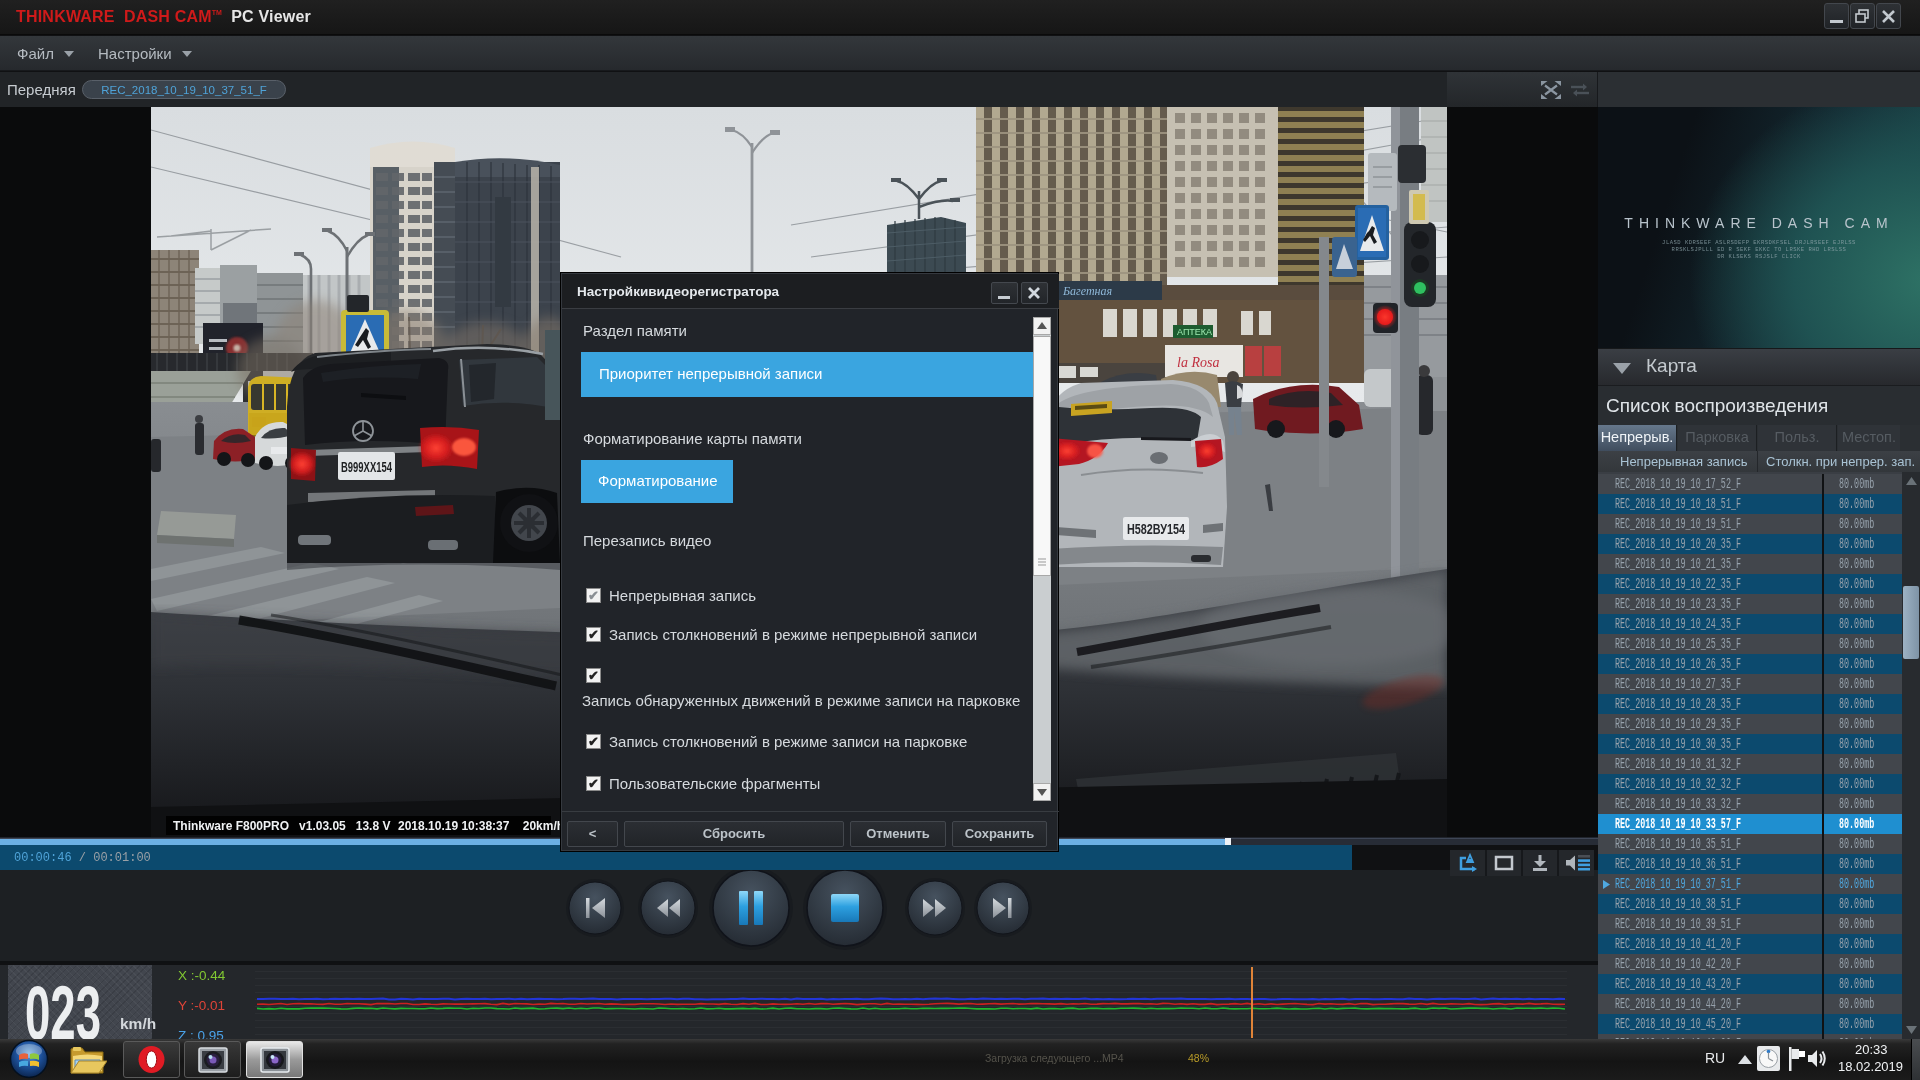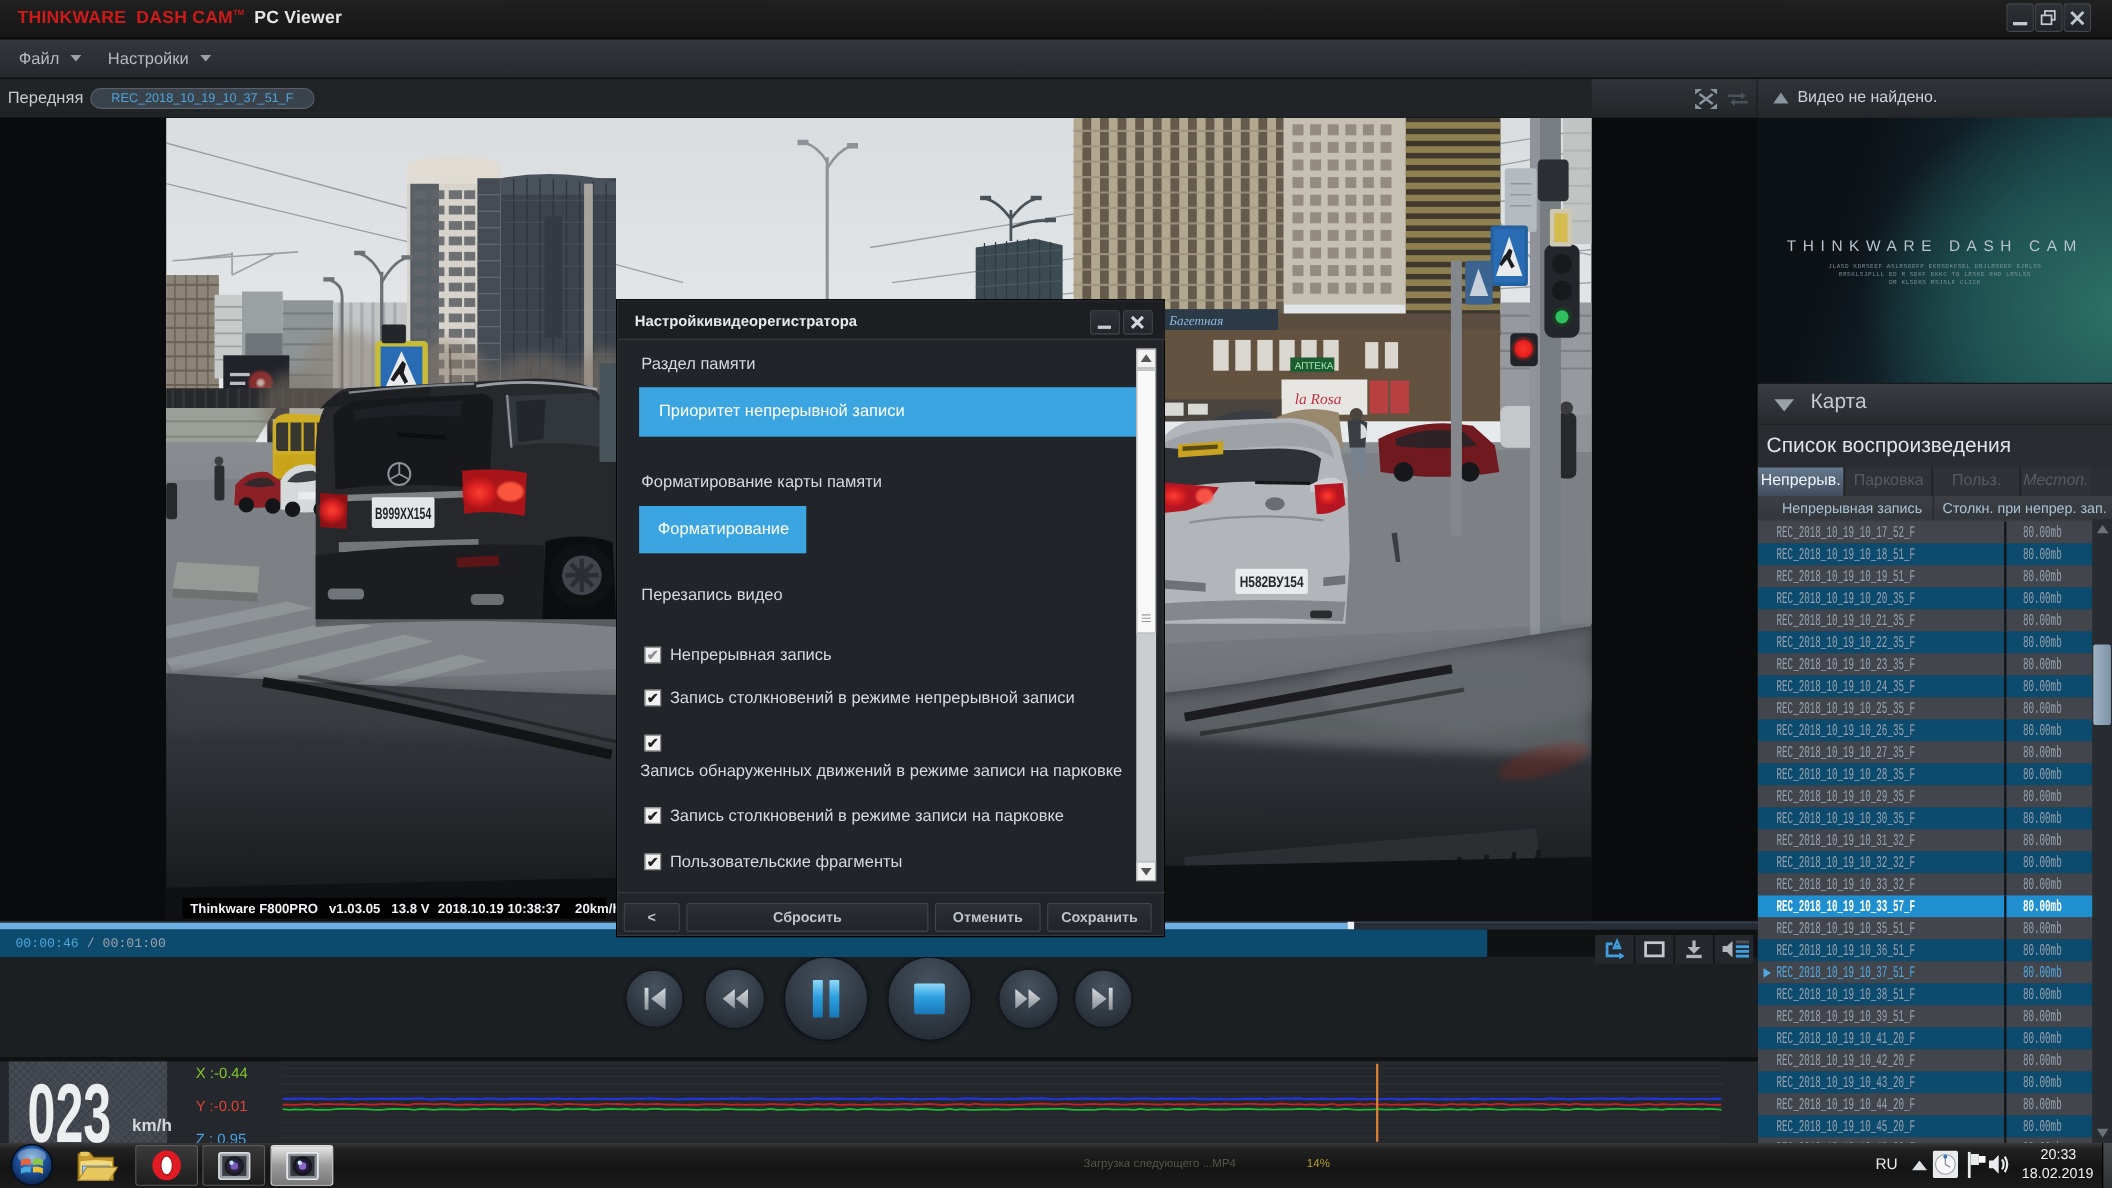--- a/index.html
+++ b/index.html
@@ -584,43 +584,37 @@
 
       <ellipse cx="1252" cy="585" rx="42" ry="13" fill="#7e2c22" opacity="0.38" filter="url(#b2)" transform="rotate(-16 1252 585)"></ellipse>
 
       <rect x="15" y="709" width="385" height="19" fill="#000" opacity="0.88"></rect>
       <text x="22" y="723" font-size="12" font-weight="bold" fill="#f0f2f4">Thinkware F800PRO&nbsp;&nbsp;&nbsp;v1.03.05&nbsp;&nbsp;&nbsp;13.8 V</text>
       <text x="247" y="723" font-size="12" font-weight="bold" fill="#f0f2f4">2018.10.19 10:38:37&nbsp;&nbsp;&nbsp;&nbsp;20km/h</text>
     </svg>
   </div>
 
   <div id="rpanel" class="abs">
-    <div id="rphead" class="abs">
-      <svg class="abs" style="left:13px; top:11px;" width="16" height="12">
-          <path d="M8 1 L15 11 L1 11 Z" fill="#8a95a0"></path>
-        </svg>
-      <span class="abs" style="left:36px; top:9px;">Видео не найдено.</span>
-    </div>
     <div id="rsplash" class="abs">
       <div class="abs" style="left:0; width:322px; top:108px; text-align:center; color:#b9c4cc; font-size:14px; letter-spacing:6px; white-space:nowrap;">THINKWARE DASH CAM</div>
       <div class="abs" style="left:0; width:322px; top:132px; text-align:center; color:#8fa5ab; font-size:5.5px; letter-spacing:0.5px; opacity:0.8; line-height:7px; font-family:'Liberation Mono',monospace;">JLASD KDRSEEF ASLRSDEFP EKRSDKFSEL DRJLRSEEF EJRLSS<br>RRSKLSJPLLL ED R SEKF EKKC TO LRSKE RHD LRSLSS<br>DR KLSEKS RSJSLF CLICK</div>
     </div>
     <div id="rlist-title" class="abs">
         <span class="abs" style="left:8px; top:9px;">Список воспроизведения</span>
       </div>
     <div id="rkarta" class="abs">
       <svg class="abs" style="left:14px; top:12px;" width="20" height="14">
           <path d="M1 2 L19 2 L10 13 Z" fill="#9aa1a8"></path>
         </svg>
       <span class="abs" style="left:48px; top:6px;">Карта</span>
     </div>
     <div class="rtab abs" style="left:0; width:79px; background:linear-gradient(#66788c,#404d5e); color:#f0f4f8;">Непрерыв.</div>
     <div class="rtab off abs" style="left:80px; width:79px;">Парковка</div>
     <div class="rtab off abs" style="left:160px; width:79px;">Польз.</div>
-    <div class="rtab off abs" style="left:240px; width:62px; border-right:none;font-style:italic;">Местоп.</div>
+    <div class="rtab off abs" style="left:240px; width:62px; border-right:none;">Местоп.</div>
     <div id="rsub" class="abs">
       <span class="abs" style="left:22px; top:3px;">Непрерывная запись</span>
       <span class="abs" style="left:168px; top:3px;">Столкн. при непрер. зап.</span>
       <div class="abs" style="left:159px; top:0; width:1px; height:21px; background:#24272b;"></div>
     </div>
     <div id="rlist" class="abs">
         <div class="row odd" style="top:2px;">
           <span class="nm">REC_2018_10_19_10_17_52_F</span>
           <span class="sz">80.00mb</span>
           <div style="position:absolute;left:224px;top:0;width:2px;height:20px;background:#101214;"></div>
@@ -953,21 +947,21 @@
         <rect x="1" y="3" width="28" height="24" rx="2" fill="#8a9096"></rect>
         <rect x="1" y="3" width="28" height="24" rx="2" fill="none" stroke="#e8ecf0" stroke-width="1.5"></rect>
         <rect x="4" y="6" width="22" height="18" fill="#34383e"></rect>
         <circle cx="15" cy="15" r="9" fill="#16181c"></circle>
         <circle cx="15" cy="15" r="6.5" fill="#241c3a"></circle>
         <circle cx="15" cy="15" r="3.5" fill="#8a66c8"></circle>
         <circle cx="12.5" cy="12" r="2" fill="#c8e8f8"></circle>
       </svg>
     </div>
     <span class="abs" style="left:985px; top:13px; font-size:10.5px; color:#55534b;">Загрузка следующего ...МР4</span>
-      <span class="abs" style="left:1188px; top:13px; font-size:10.5px; color:#b89b28;">14%</span>
+      <span class="abs" style="left:1188px; top:13px; font-size:10.5px; color:#b89b28;">48%</span>
 
     <span class="abs" style="left:1705px; top:11px; font-size:14px; color:#e8eaec;">RU</span>
     <svg class="abs" style="left:1738px; top:16px;" width="14" height="9">
         <path d="M7 0 L14 9 L0 9 Z" fill="#dce0e4"></path>
       </svg>
     <svg class="abs" style="left:1757px; top:7px;" width="23" height="25" viewBox="0 0 23 25">
       <rect x="0" y="0" width="23" height="25" rx="2" fill="#e8eaec"></rect>
       <circle cx="11.5" cy="12.5" r="9" fill="#f8f8f8" stroke="#9aa0a6" stroke-width="1"></circle>
       <circle cx="11.5" cy="5.5" r="1.8" fill="#2a78c8"></circle>
       <path d="M11.5 12.5 L11.5 6.5 M11.5 12.5 L16 15" stroke="#8a9096" stroke-width="1.2" fill="none"></path>

